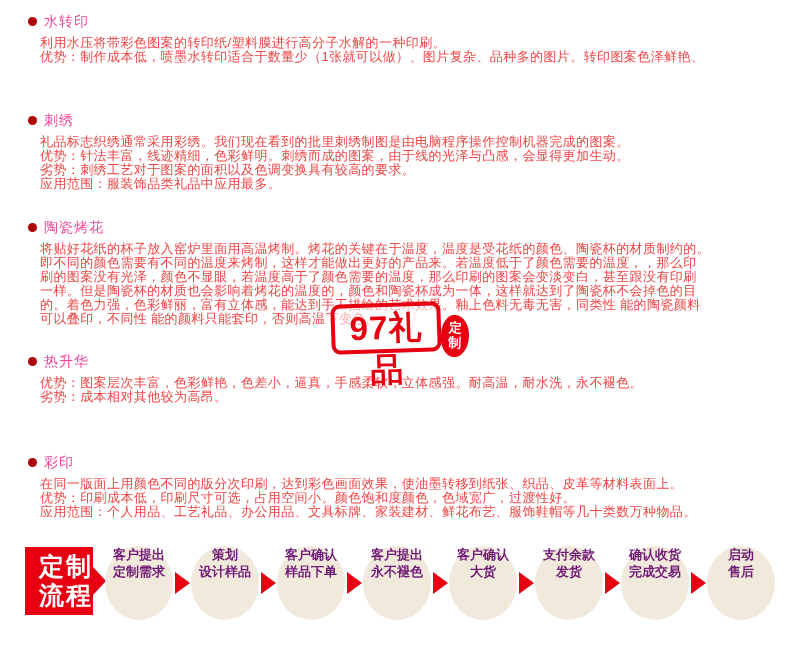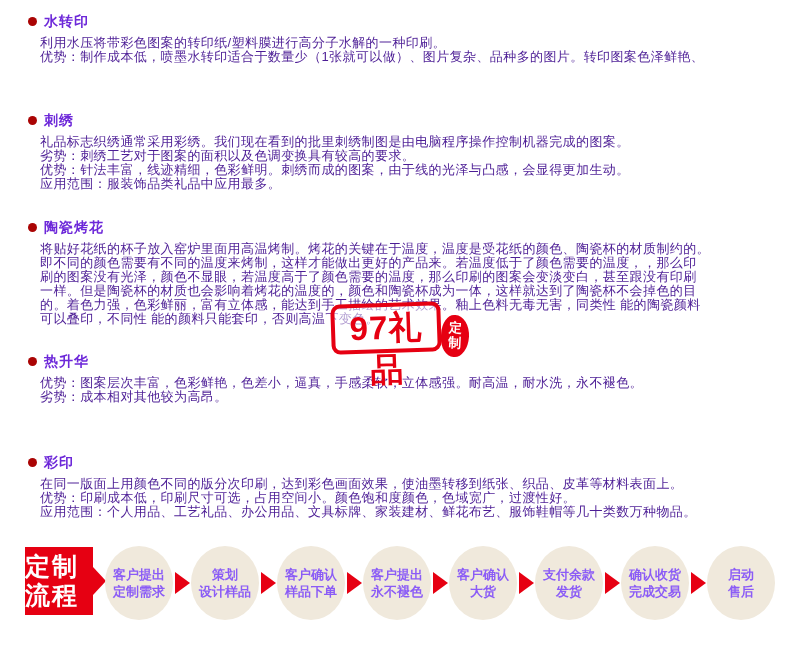--- a/index.html
+++ b/index.html
@@ -4,46 +4,46 @@
 <style>
   html,body { margin:0; padding:0; }
   body {
     width:800px; height:648px; position:relative; overflow:hidden;
     background:#ffffff;
     font-family:"Liberation Sans","DejaVu Sans",sans-serif;
   }
   .sec { position:absolute; left:28px; right:16px; }
   .sec-head { display:flex; align-items:center; gap:7px; height:15px; }
   .bullet { width:9px; height:9px; border-radius:50%; background:#aa0404; flex:0 0 auto; }
-  .sec-title { color:#6d28d9; font-weight:bold; font-size:14px; letter-spacing:1px; }
-  .sec-body { margin:7px 0 0 12px; color:#4c1d95; font-size:13px; line-height:14px;
+  .sec-title { color:#ec4899; font-weight:normal; font-size:14px; letter-spacing:1px; }
+  .sec-body { margin:7px 0 0 12px; color:#ef4444; font-size:13px; line-height:14px;
               letter-spacing:0.4px; white-space:nowrap; }
   .sec1 { top:14px; } .sec2 { top:113px; } .sec3 { top:220px; }
   .sec4 { top:354px; } .sec5 { top:455px; }
 
   
   .stamp-box { position:absolute; left:331px; top:303px; width:102px; height:42px;
     border:4px solid #e60012; border-radius:9px; color:#e60012; font-size:33px;
     font-weight:bold; text-align:center; line-height:42px; letter-spacing:1px;
     transform:rotate(-2deg); background:rgba(255,255,255,0.55); }
   .seal { position:absolute; left:441px; top:315px; width:28px; height:42px;
     background:#e60012; border-radius:46% 54% 50% 50% / 48% 52% 52% 48%;
     color:#fff; font-size:13px; font-weight:bold; text-align:center; line-height:15px;
     padding-top:5px; box-sizing:border-box; transform:rotate(3deg); }
 
   
   .flow-label { position:absolute; left:25px; top:547px; width:68px; height:68px;
     background:#e60012; color:#ffffff; font-weight:bold; font-size:25px; line-height:29px;
-    text-align:left; padding-top:5px; box-sizing:border-box; letter-spacing:2px; }
+    text-align:right; padding-top:5px; box-sizing:border-box; letter-spacing:2px; }
   .flow-tip { position:absolute; right:-13px; top:50%; margin-top:-14px; width:0; height:0;
     border-top:14px solid transparent; border-bottom:14px solid transparent;
     border-left:13px solid #e60012; }
   .step { position:absolute; top:546px; width:68px; height:74px; border-radius:50%;
     background:#f0e9dc; display:flex; flex-direction:column; align-items:center;
-    justify-content:center; font-size:13px; font-weight:bold; color:#8b5cf6;
+    justify-content:flex-start; font-size:13px; font-weight:bold; color:#701a75;
     line-height:17px; text-align:center; }
   .p1{left:105px}.p2{left:191px}.p3{left:277px}.p4{left:363px}
   .p5{left:449px}.p6{left:535px}.p7{left:621px}.p8{left:707px}
   .arrow { position:absolute; top:572px; width:0; height:0;
     border-top:11px solid transparent; border-bottom:11px solid transparent;
     border-left:15px solid #e60012; }
   .a1{left:175px}.a2{left:261px}.a3{left:347px}.a4{left:433px}
   .a5{left:519px}.a6{left:605px}.a7{left:691px}
 </style>
 </head>
@@ -62,22 +62,22 @@
     </div>
   </section>
 
   <section class="sec sec2">
     <div class="sec-head">
       <span class="bullet"></span>
       <span class="sec-title">刺绣</span>
     </div>
     <div class="sec-body">
       <div>礼品标志织绣通常采用彩绣。我们现在看到的批里刺绣制图是由电脑程序操作控制机器完成的图案。</div>
+      <div>优势：针法丰富，线迹精细，色彩鲜明。刺绣而成的图案，由于线的光泽与凸感，会显得更加生动。</div>
       <div>劣势：刺绣工艺对于图案的面积以及色调变换具有较高的要求。</div>
-      <div>优势：针法丰富，线迹精细，色彩鲜明。刺绣而成的图案，由于线的光泽与凸感，会显得更加生动。</div>
       <div>应用范围：服装饰品类礼品中应用最多。</div>
     </div>
   </section>
 
   <section class="sec sec3">
     <div class="sec-head">
       <span class="bullet"></span>
       <span class="sec-title">陶瓷烤花</span>
     </div>
     <div class="sec-body">

